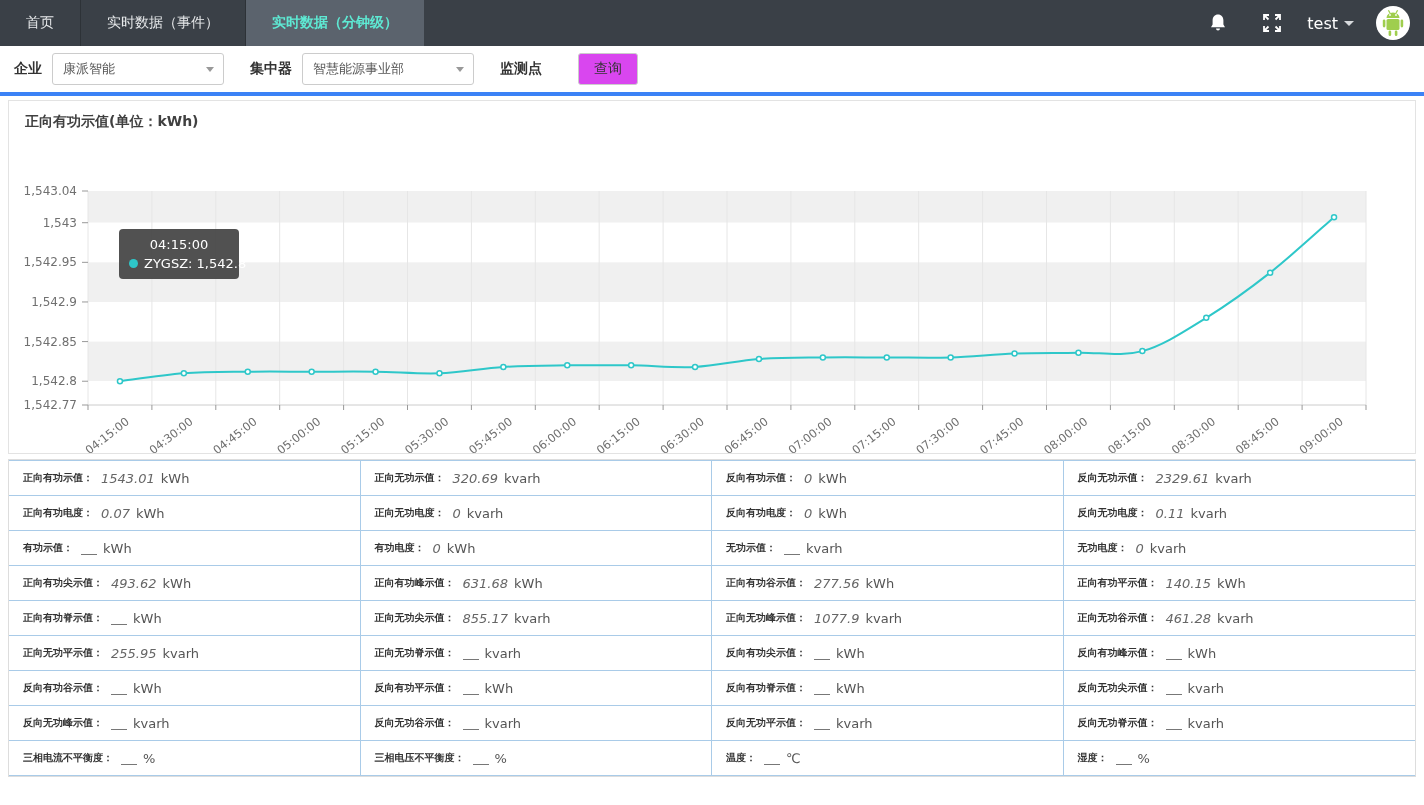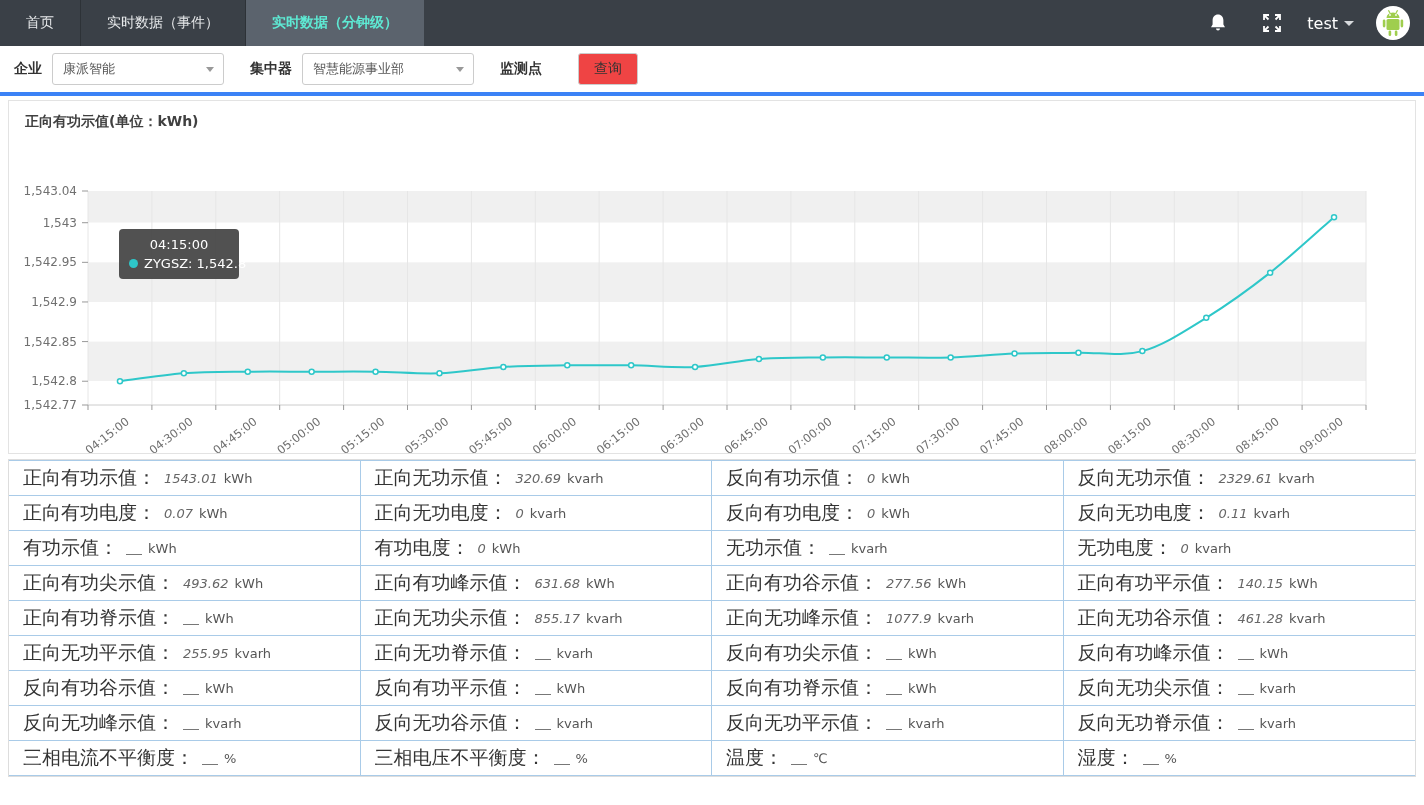--- a/index.html
+++ b/index.html
@@ -16,38 +16,38 @@
   .nav-user { display:flex; align-items:center; margin-left:24px; cursor:pointer; font-size:16px; color:#fff; }
   .caret { width:0; height:0; border-left:5px solid transparent; border-right:5px solid transparent; border-top:5px solid #d7dadd; margin-left:6px; }
   .avatar { width:34px; height:34px; border-radius:50%; background:#fff; margin-left:22px; display:flex; align-items:center; justify-content:center; overflow:hidden; cursor:pointer; }
 
   
   .filterbar { height:50px; display:flex; align-items:center; padding-left:14px; border-bottom:4px solid #3b82f6; background:#fff; }
   .f-group { display:flex; align-items:center; margin-right:26px; }
   .f-label { font-size:14px; font-weight:bold; color:#333; margin-right:10px; white-space:nowrap; }
   .select { position:relative; width:172px; height:32px; border:1px solid #ccc; border-radius:3px; background:#fff; display:flex; align-items:center; padding:0 24px 0 10px; font-size:13px; color:#555; cursor:pointer; }
   .select .sel-arrow { position:absolute; right:9px; top:13px; width:0; height:0; border-left:4px solid transparent; border-right:4px solid transparent; border-top:5px solid #999; }
-  .btn-query { height:32px; padding:0 15px; background:#ef4444; border:1px solid #ccc; border-radius:3px; font-size:14px; color:#333; cursor:pointer; font-family:inherit; }
+  .btn-query { height:32px; padding:0 15px; background:#d946ef; border:1px solid #ccc; border-radius:3px; font-size:14px; color:#333; cursor:pointer; font-family:inherit; }
 
   
   .chart-panel { position:relative; margin:4px 8px 0 8px; height:354px; border:1px solid #e3e3e3; background:#fff; }
   .chart-title { padding:12px 0 0 16px; font-size:14px; font-weight:bold; color:#404040; }
   #chart-svg-holder { position:absolute; left:0; top:32px; width:1406px; height:320px; }
   .tooltip { position:absolute; left:110px; top:128px; width:120px; background:rgba(66,66,66,.92); border-radius:4px; color:#fff; font-size:13px; padding:6px 10px; line-height:19px; pointer-events:none; z-index:5; }
   .tooltip .tt-title { text-align:center; }
   .tooltip .tt-row { display:flex; align-items:center; white-space:nowrap; }
   .tt-dot { width:9px; height:9px; border-radius:50%; margin-right:6px; flex:none; }
 
   
   .rt-panel { margin:5px 8px 0 8px; border:1px solid #ddd; background:#fff; }
   .rt-header { height:36px; line-height:36px; background:#f5f5f5; border-bottom:1px solid #e0e0e0; padding-left:20px; font-size:13px; color:#333; }
   .rt-table { display:grid; grid-template-columns:repeat(4,1fr); border-top:1px solid #a9cbe8; }
   .cell { height:35px; display:flex; align-items:center; padding-left:14px; border-right:1px solid #a9cbe8; border-bottom:1px solid #a9cbe8; background:#fff; overflow:hidden; white-space:nowrap; }
   .cell:nth-child(4n) { border-right:none; }
-  .cl { font-size:19px; font-weight:normal; color:#333; margin-right:8px; }
+  .cl { font-size:10px; font-weight:bold; color:#333; margin-right:8px; }
   .cv { font-size:13px; font-style:italic; color:#666; cursor:pointer; }
   .cv.blank { display:inline-block; width:16px; height:13px; border-bottom:1px solid #777; text-decoration:none; cursor:default; }
   .cu { font-size:13px; color:#555; margin-left:6px; }
 </style>
 </head>
 <body>
 
 <div class="navbar">
   <div class="nav-item">首页</div>
   <div class="nav-item">实时数据（事件）</div>

